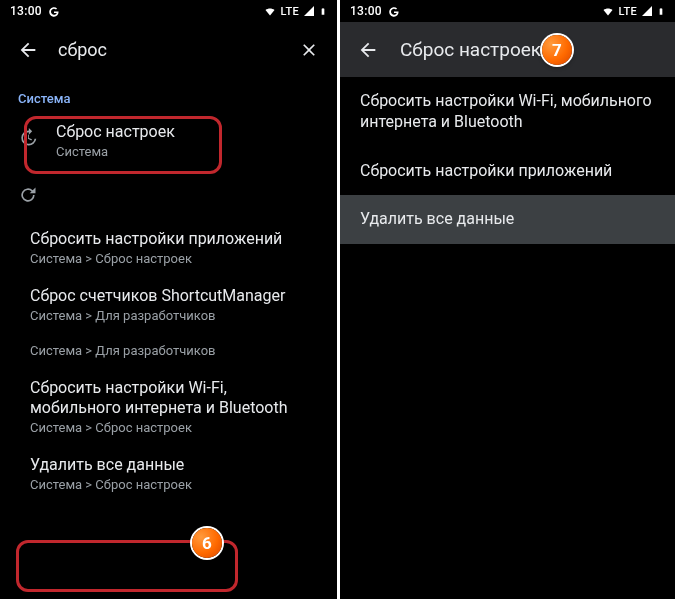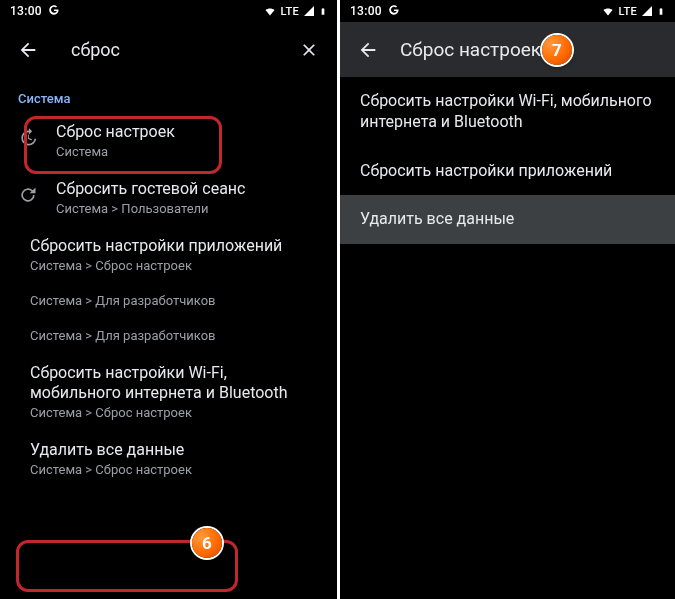--- a/index.html
+++ b/index.html
@@ -34,32 +34,32 @@
     height: 22px;
     display: flex;
     align-items: center;
     justify-content: space-between;
     padding: 0 10px;
     font-size: 12px;
     font-weight: 500;
     color:#fff;
     letter-spacing:.3px;
   }
-  .statusbar .left { display:flex; align-items:flex-start; gap:6px; }
+  .statusbar .left { display:flex; align-items:flex-end; gap:6px; }
   .statusbar .right { display:flex; align-items:flex-start; gap:4px; }
   .sb-icon { display:inline-flex; align-items:center; }
   .sb-icon svg { display:block; }
 
   
   .searchbar {
     height: 55px;
     display:flex;
     align-items:center;
     padding:0 6px;
-    gap:17px;
+    gap:4px;
   }
   .searchbar .iconbtn {
     width:44px; height:44px; display:flex; align-items:center; justify-content:center;
     border-radius:50%;
   }
   .search-input {
     flex:1;
     color:#e8eaed;
     font-size:18px;
     padding:0 4px;
@@ -211,35 +211,32 @@
         <div class="result-sub">Система</div>
       </div>
     </div>
 
     <div class="result-row">
       <div class="result-icon">
         <svg width="20" height="20" viewBox="0 0 24 24">
             <path d="M17.65 6.35A8 8 0 1 0 20 12h-2a6 6 0 1 1-1.76-4.24L14 10h7V3l-3.35 3.35z"></path>
           </svg>
       </div>
-      <div class="result-text">
-        <div class="result-title">Сбросить гостевой сеанс</div>
-        <div class="result-sub">Система &gt; Пользователи</div>
-      </div>
     </div>
 
     <div class="result-row narrow">
       <div class="result-text">
         <div class="result-title">Сбросить настройки приложений</div>
         <div class="result-sub">Система &gt; Сброс настроек</div>
       </div>
     </div>
 
     <div class="result-row narrow">
       <div class="result-text">
+        <div class="result-title">Сброс счетчиков ShortcutManager</div>
         <div class="result-sub">Система &gt; Для разработчиков</div>
       </div>
     </div>
 
     <div class="result-row narrow">
       <div class="result-text">
         <div class="result-sub">Система &gt; Для разработчиков</div>
       </div>
     </div>
 

